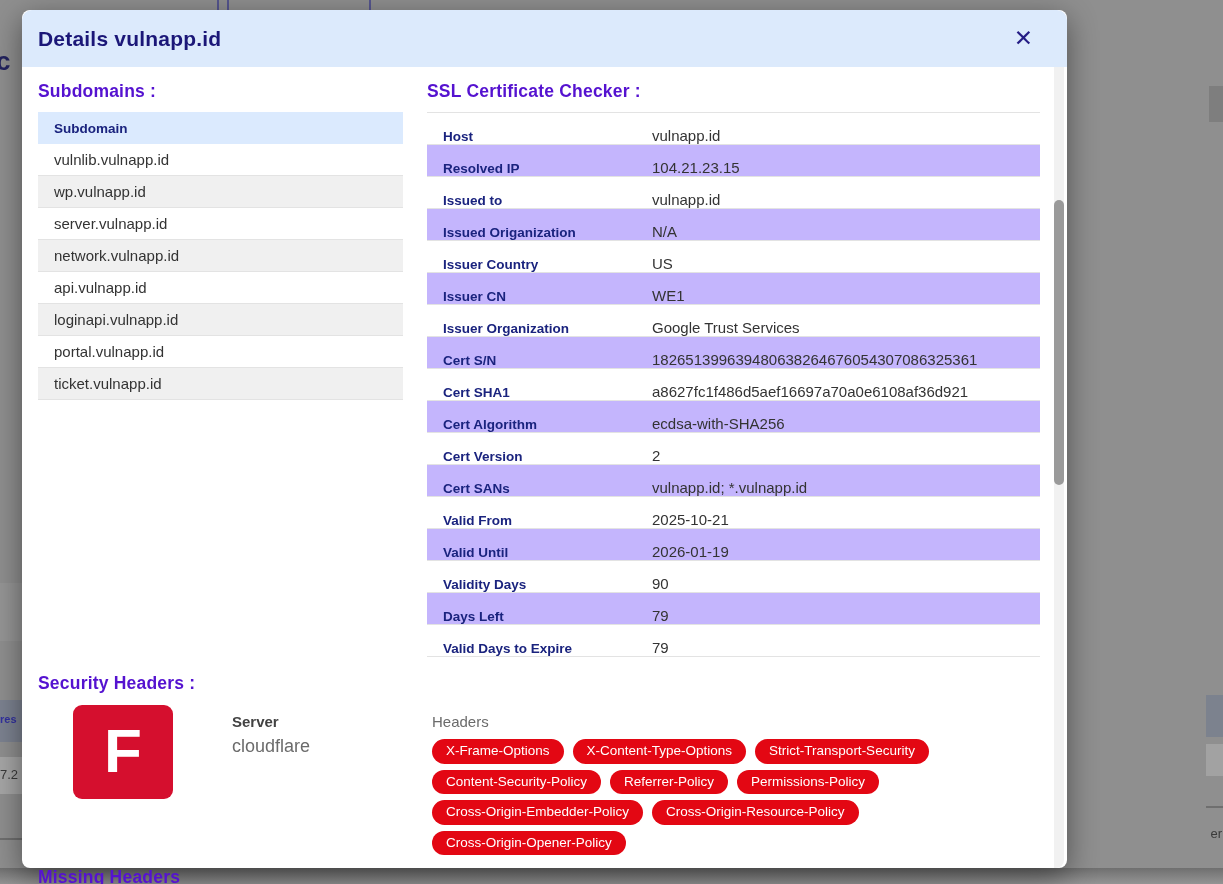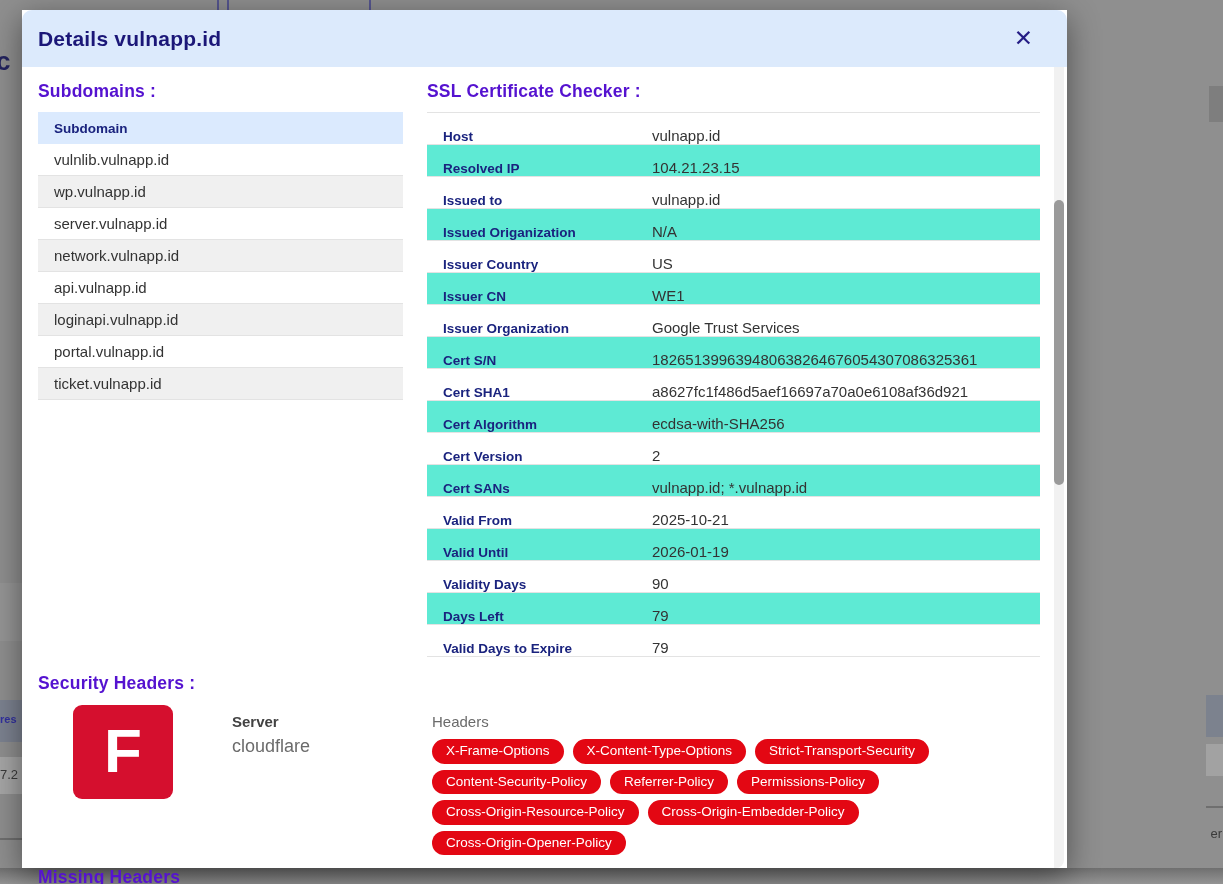--- a/index.html
+++ b/index.html
@@ -25,21 +25,21 @@
   .right-band-2 { right: 0; top: 695px; width: 17px; height: 42px; background: #7c828e; }
   .right-band-3 { right: 0; top: 744px; width: 17px; height: 32px; background: #a2a2a2; }
   .right-er-text { right: 1px; top: 826px; font-size: 13px; color: #3a3a3a; }
   .right-line { right: 0; top: 806px; width: 17px; height: 2px; background: #6f6f6f; }
   .bottom-strip { left: 0; top: 868px; width: 1223px; height: 16px;
     background: linear-gradient(#6f6f6f, #949494); }
 
   
   .modal {
     position: absolute; left: 22px; top: 10px; width: 1045px; height: 858px;
-    background: #ffffff; border-radius: 0; z-index: 2;
+    background: #ffffff; border-radius: 8px; z-index: 2;
     box-shadow: 0 8px 30px rgba(0,0,0,.45);
   }
   .modal-header {
     height: 57px; background: #dceafc; border-radius: 10px 10px 0 0;
     display: flex; align-items: center; justify-content: space-between;
     padding: 0 34px 0 16px;
   }
   .modal-title { font-size: 21px; font-weight: bold; color: #1b1778; letter-spacing: .2px; }
   .close-btn {
     font-size: 23px; color: #241c85; line-height: 1; cursor: pointer;
@@ -67,21 +67,21 @@
     font-size: 15px; color: #333; border-bottom: 1px solid #e3e3e3; background: #fff;
   }
   .sub-row.alt { background: #f0f0f0; }
 
   
   .ssl-table { width: 100%; border-top: 1px solid #e3e3e3; }
   .ssl-row {
     height: 32px; display: flex; align-items: flex-end;
     border-bottom: 1px solid #e3e3e3; background: #fff;
   }
-  .ssl-row.alt { background: #5eead4; }
+  .ssl-row.alt { background: #c4b5fd; }
   .ssl-label { width: 225px; flex: none; padding-left: 16px;
     color: #1a237e; font-weight: bold; font-size: 13.5px; }
   .ssl-value { font-size: 15px; color: #333; }
 
   
   .security-section { margin-top: 16px; }
   .sec-row { display: flex; margin-top: 11px; align-items: flex-start; }
   .grade-badge {
     margin-left: 35px; width: 100px; height: 94px; flex: none;
     background: #d50f2e; border-radius: 9px; color: #fff;
@@ -243,22 +243,22 @@
         </div>
         <div class="headers-block">
           <div class="headers-label">Headers</div>
           <div class="pill-wrap">
               <span class="pill">X-Frame-Options</span>
               <span class="pill">X-Content-Type-Options</span>
               <span class="pill">Strict-Transport-Security</span>
               <span class="pill">Content-Security-Policy</span>
               <span class="pill">Referrer-Policy</span>
               <span class="pill">Permissions-Policy</span>
+              <span class="pill">Cross-Origin-Embedder-Policy</span>
               <span class="pill">Cross-Origin-Resource-Policy</span>
-              <span class="pill">Cross-Origin-Embedder-Policy</span>
               <span class="pill">Cross-Origin-Opener-Policy</span>
             </div>
         </div>
       </div>
     </div>
 
     <h3 class="section-heading missing-heading">Missing Headers</h3>
 
   </div>
 

